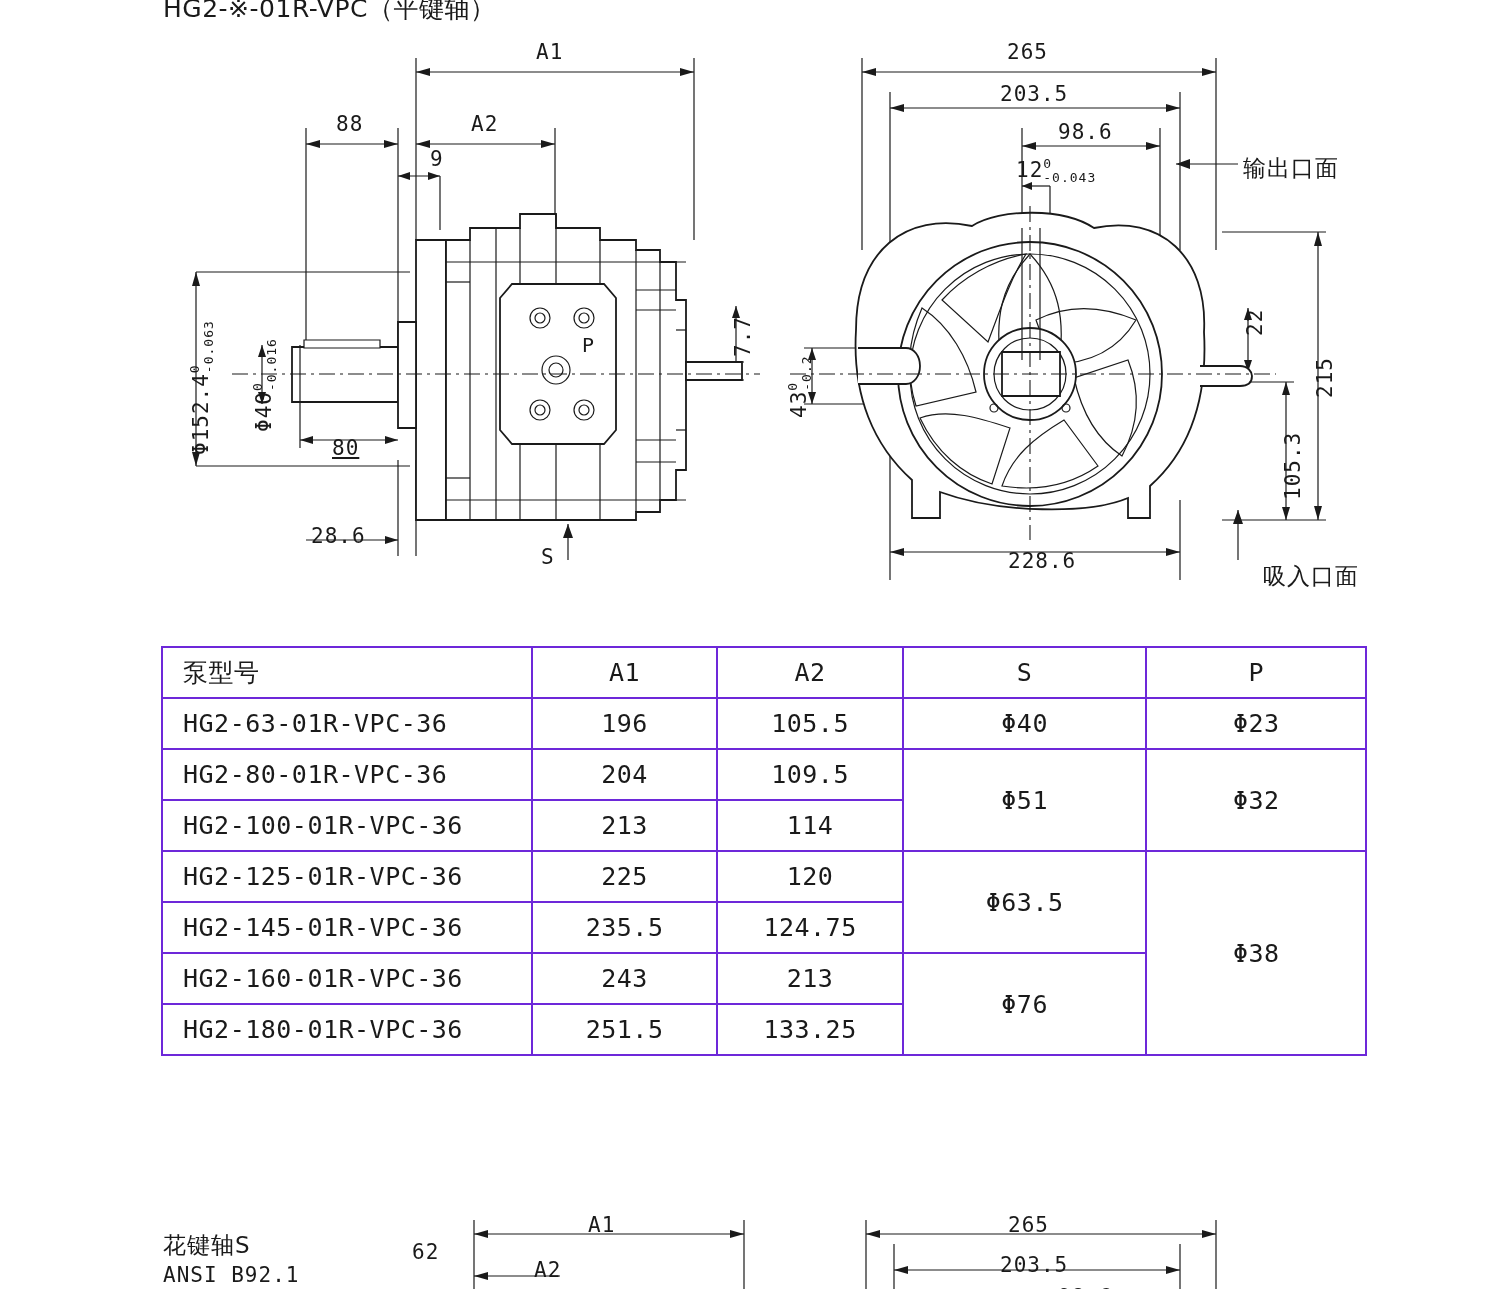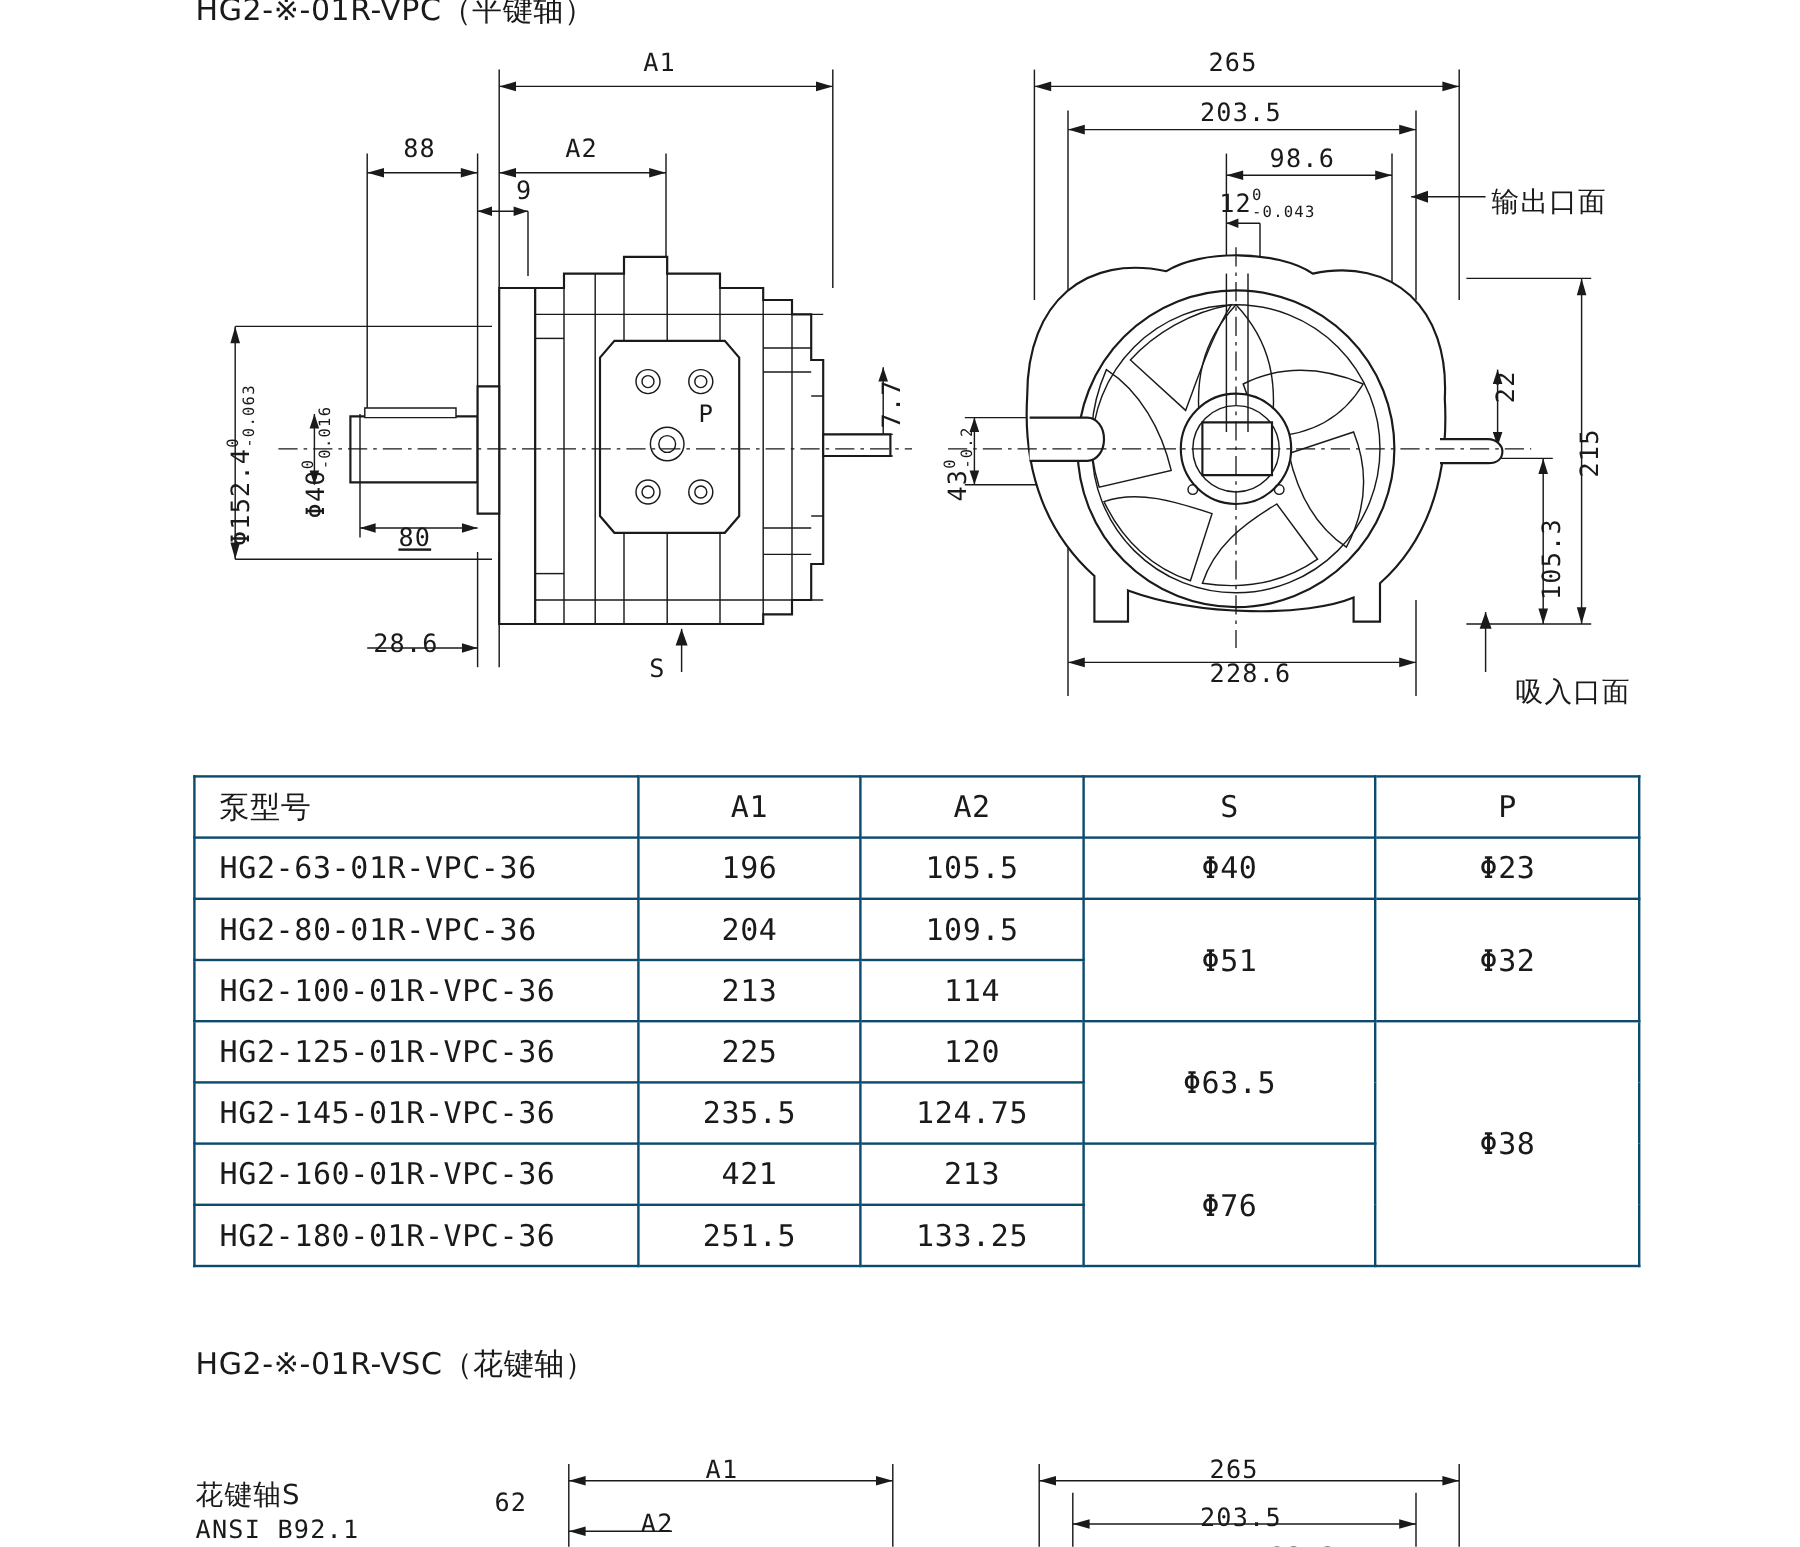--- a/index.html
+++ b/index.html
@@ -46,21 +46,21 @@
 
   
   .spec-table{
     position:absolute;
     left:161px;top:646px;
     width:1206px;
     border-collapse:collapse;
     table-layout:fixed;
   }
   .spec-table td,.spec-table th{
-    border:2px solid #0c4a6e;
+    border:2px solid #6d28d9;
     text-align:center;
     font-size:25px;
     font-weight:normal;
     height:47px;
     font-family:"DejaVu Sans Mono","Liberation Mono",monospace;
     letter-spacing:0.5px;
   }
   .spec-table th.model,.spec-table td.model{
     text-align:left;
     padding-left:20px;
@@ -79,21 +79,20 @@
   .med{stroke-width:1.8;}
   .ctr{stroke:#1a1a1a;stroke-width:1.1;stroke-dasharray:16 5 3 5;}
   .fillw{fill:#ffffff;}
 </style>
 </head>
 <body>
 
 <div class="page">
 
   <div class="heading" id="heading-top">HG2-※-01R-VPC（平键轴）</div>
-  <div class="heading" id="heading-bottom">HG2-※-01R-VSC（花键轴）</div>
 
   <svg class="draw" width="1500" height="640">
 
     <g class="ln thin">
       <line x1="416" y1="58" x2="416" y2="240"></line>
       <line x1="694" y1="58" x2="694" y2="240"></line>
       <line x1="416" y1="72" x2="694" y2="72"></line>
       <path d="M416,72 l14,-4 l0,8 z" fill="#1a1a1a" stroke="none"></path>
       <path d="M694,72 l-14,-4 l0,8 z" fill="#1a1a1a" stroke="none"></path>
     </g>
@@ -413,21 +412,21 @@
         <td rowspan="2">Φ63.5</td>
         <td rowspan="4">Φ38</td>
       </tr>
       <tr>
         <td class="model">HG2-145-01R-VPC-36</td>
         <td>235.5</td>
         <td>124.75</td>
       </tr>
       <tr>
         <td class="model">HG2-160-01R-VPC-36</td>
-        <td>421</td>
+        <td>243</td>
         <td>213</td>
         <td rowspan="2">Φ76</td>
       </tr>
       <tr>
         <td class="model">HG2-180-01R-VPC-36</td>
         <td>251.5</td>
         <td>133.25</td>
       </tr>
     </tbody>
   </table>

